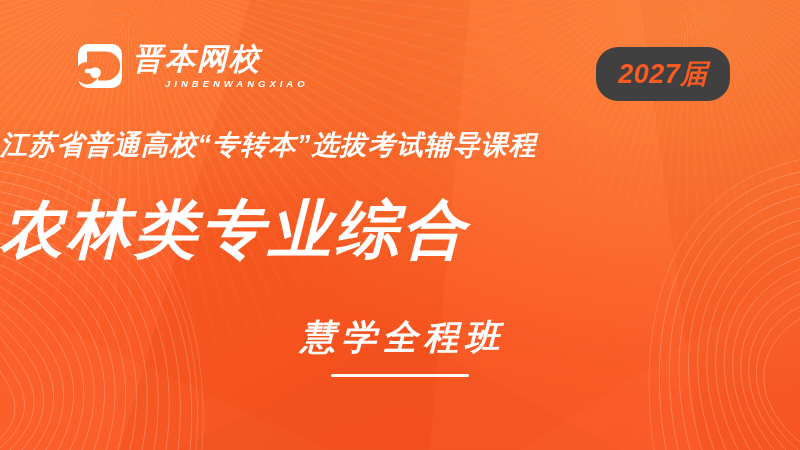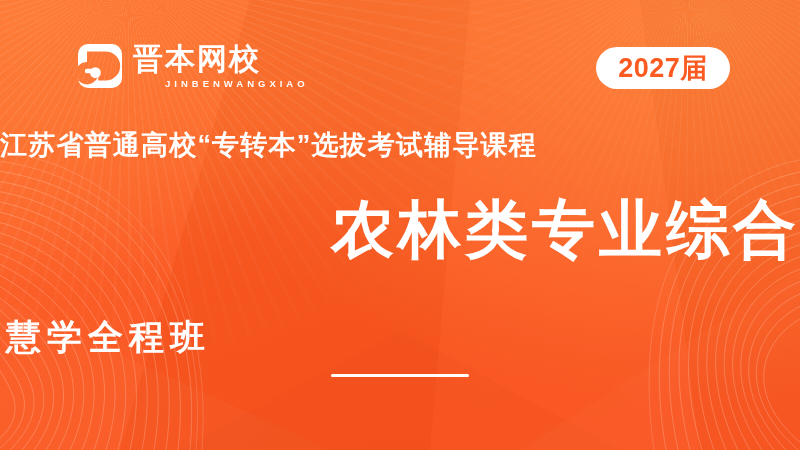--- a/index.html
+++ b/index.html
@@ -7,20 +7,21 @@
     padding: 0;
     background: #ffffff;
   }
   #banner {
     position: relative;
     width: 800px;
     height: 450px;
     overflow: hidden;
     background: #fb5a21;
     font-family: "Liberation Sans", "DejaVu Sans", sans-serif;
+    font-style: italic;
     -webkit-font-smoothing: antialiased;
   }
 
   
   .bg-layer {
     position: absolute;
     inset: 0;
     pointer-events: none;
   }
   
@@ -92,26 +93,26 @@
     margin-top: 4px;
     white-space: nowrap;
     margin-left: 32px;
   }
 
   
   .year-badge {
     position: absolute;
     right: 70px;
     top: 47px;
-    height: 42px;
+    height: 54px;
     min-width: 134px;
     box-sizing: border-box;
     padding: 0 20px;
     border-radius: 22px;
-    background: #ffffff;
+    background: #404040;
     color: #fb5a21;
     font-size: 27px;
     font-weight: 700;
     letter-spacing: .5px;
     display: flex;
     align-items: center;
     justify-content: center;
     white-space: nowrap;
   }
 
@@ -126,34 +127,34 @@
     font-size: 27px;
     font-weight: 700;
     letter-spacing: 1.2px;
     white-space: nowrap;
   }
   .headline {
     position: absolute;
     left: 0;
     right: 0;
     top: 196px;
-    text-align: right;
+    text-align: left;
     color: #ffffff;
     font-size: 63px;
     font-weight: 700;
     letter-spacing: 4px;
     line-height: 1.06;
     white-space: nowrap;
   }
   .tagline {
     position: absolute;
     left: 0;
     right: 0;
     top: 314px;
-    text-align: left;
+    text-align: center;
     color: #ffffff;
     font-size: 35px;
     font-weight: 700;
     letter-spacing: 6px;
     text-indent: 6px;
     white-space: nowrap;
   }
   .rule {
     position: absolute;
     left: 50%;

